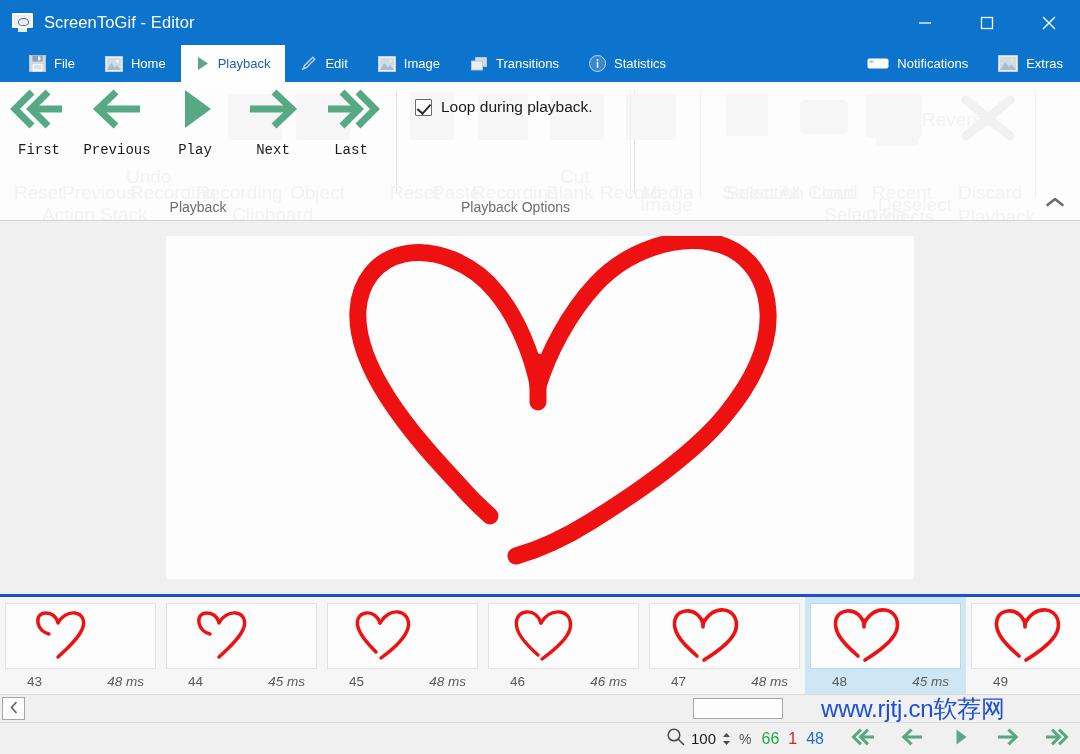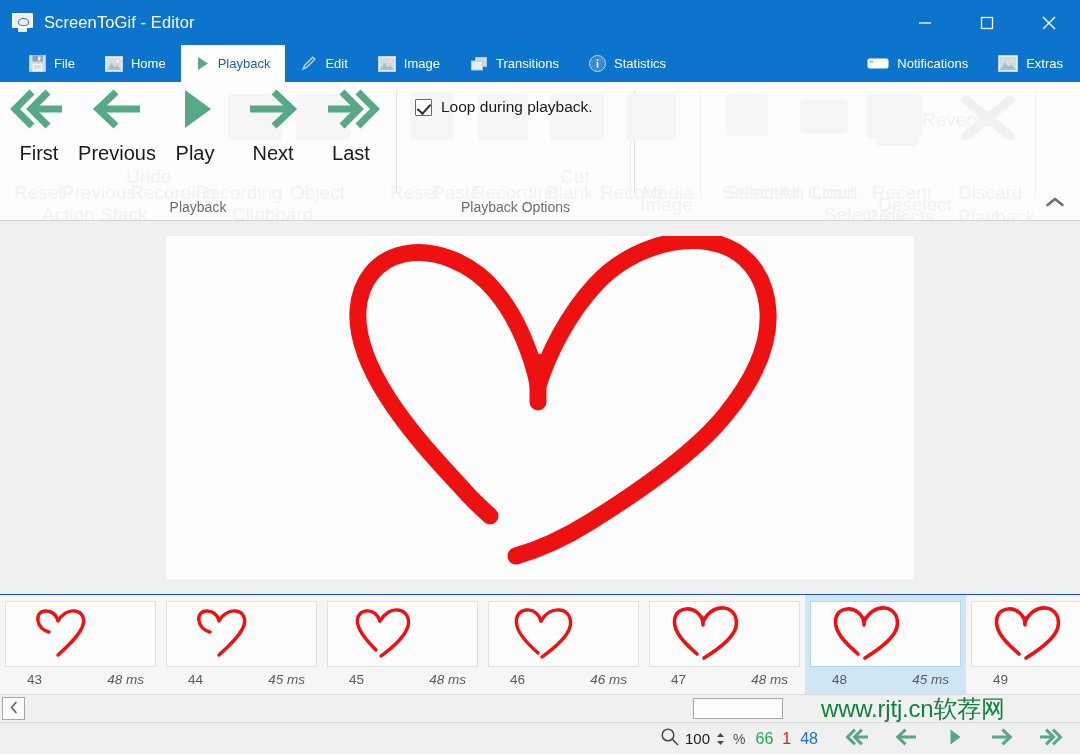--- a/index.html
+++ b/index.html
@@ -72,21 +72,21 @@
   .rgroup .glabel {
     height: 26px; display: flex; align-items: center; justify-content: center;
     font-size: 14px; color: #6d6d6d;
   }
   .rsep { width: 1px; background: #e3e3e3; margin: 9px 0 26px 0; flex: 0 0 1px; }
 
   .rbtn {
     width: 78px; display: flex; flex-direction: column; align-items: center; gap: 6px;
     padding-top: 4px; cursor: default; border-radius: 2px;
   }
-  .rbtn .lbl { font-size: 20px; color: #1a1a1a; }
+  .rbtn .lbl { font-size: 14px; color: #1a1a1a; font-family: Liberation Mono, monospace; }
 
   .chkrow { display: flex; align-items: center; gap: 9px; padding: 16px 0 0 18px; cursor: default; }
   .chkbox {
     width: 17px; height: 17px; border: 1px solid #6b6b6b; background: #fff;
     position: relative; flex: 0 0 17px; border-radius: 1px;
   }
   .chkbox:after {
     content: ""; position: absolute; left: 4px; top: 1px; width: 6px; height: 11px;
     border: solid #2b2b2b; border-width: 0 2px 2px 0; transform: rotate(42deg);
   }
@@ -102,21 +102,21 @@
     flex: 1 1 auto; background: #f0f0f0; position: relative;
     display: flex; align-items: center; justify-content: center; overflow: hidden;
   }
   .canvas-sheet {
     width: 748px; height: 343px; background: #fdfdfd; position: relative;
   }
   .canvas-sheet svg { position: absolute; left: 0; top: 0; }
 
   
   .framestrip {
-    flex: 0 0 100px; background: #f6f6f6; border-top: 1px solid #1d4ed8;
+    flex: 0 0 100px; background: #f6f6f6; border-top: 3px solid #1d4ed8;
     display: flex; align-items: stretch; overflow: hidden; position: relative;
   }
   .frame {
     width: 161px; flex: 0 0 161px; display: flex; flex-direction: column;
     align-items: center; padding: 6px 5px 0 5px; cursor: default;
   }
   .frame.selected { background: #cfe6f5; }
   .frame .thumb {
     width: 151px; height: 66px; background: #fdfdfd; border: 1px solid #e2e2e2;
     position: relative; overflow: hidden;
@@ -141,41 +141,41 @@
   }
   .sc-track { flex: 1 1 auto; height: 27px; position: relative; }
   .sc-thumb {
     position: absolute; left: 668px; top: 3px; width: 90px; height: 21px;
     background: #fdfdfd; border: 1px solid #a6a6a6; cursor: default;
   }
 
   
   .statusbar {
     flex: 0 0 32px; background: #f0f0f0; border-top: 1px solid #dcdcdc;
-    display: flex; align-items: center; justify-content: flex-end; gap: 0; padding-right: 6px;
+    display: flex; align-items: center; justify-content: flex-end; gap: 0; padding-right: 0;
     position: relative;
   }
   .zoom-group { display: flex; align-items: center; gap: 6px; margin-right: 10px; }
   .zoom-val { font-size: 15px; color: #1a1a1a; }
   .spin { display: flex; flex-direction: column; gap: 2px; }
   .pct { font-size: 14px; color: #555; margin-left: 2px; }
   .counts { display: flex; align-items: center; gap: 9px; font-size: 16px; margin-right: 16px; }
   .c-green { color: #1faa4b; }
   .c-red { color: #e02020; }
   .c-blue { color: #1f6fd0; }
   .navbtns { display: flex; align-items: center; gap: 0; }
   .navbtn {
     width: 48px; height: 30px; display: flex; align-items: center; justify-content: center;
     cursor: default;
   }
 
   
   .watermark {
     position: absolute; left: 821px; top: 693px; font-size: 24px;
-    color: #15803d; font-family: "Liberation Sans", sans-serif; white-space: nowrap;
+    color: #1d4ed8; font-family: "Liberation Sans", sans-serif; white-space: nowrap;
     pointer-events: none; z-index: 50; letter-spacing: -.2px; text-align: center;
   }
 </style>
 </head>
 <body>
 
 <div id="app">
 
   <div class="titlebar">
     <div class="title-left">

